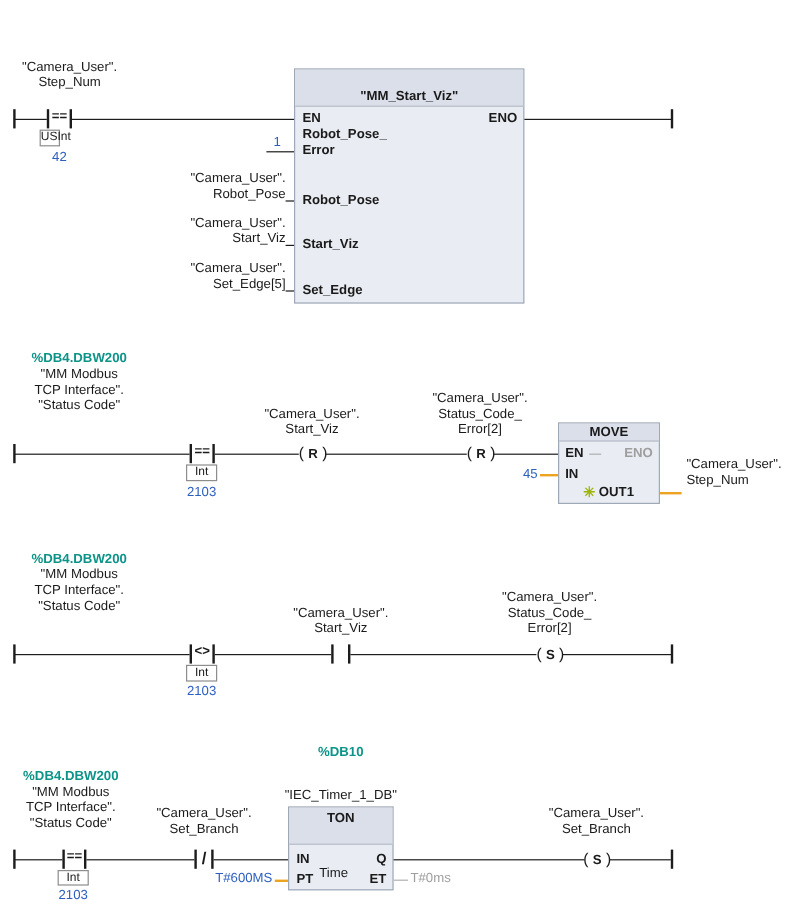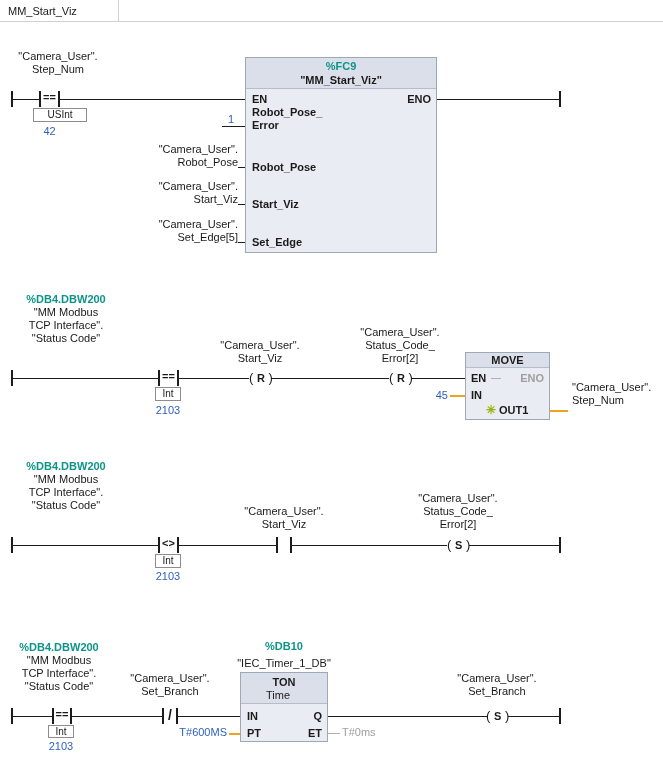--- a/index.html
+++ b/index.html
@@ -27,39 +27,34 @@
   .ncslash::before{content:"/"}
   .topbar{position:absolute;left:0;top:0;width:663px;height:22px;border-bottom:1px solid #d0d0d0;background:#fff}
   .tabdiv{position:absolute;left:118px;top:0;width:1px;height:22px;background:#d0d0d0}
   .star{position:absolute;color:#9cb40a;font-size:12px;line-height:12px;font-weight:bold}
 </style>
 </head>
 <body>
 
 <div id="canvas">
 
-  <div class="topbar">
-    <div class="t" style="left:8px;top:5px">MM_Start_Viz</div>
-    <div class="tabdiv"></div>
-  </div>
 
   <div class="vbar" style="left:11px;top:91px"></div>
   <div class="t tc" style="left:10px;top:50px;width:96px">"Camera_User".</div>
   <div class="t tc" style="left:10px;top:63px;width:96px">Step_Num</div>
   <div class="wire" style="left:12px;top:99px;width:27px"></div>
   <div class="vbar" style="left:39px;top:91px"></div>
   <div class="vbar" style="left:58px;top:91px"></div>
   <div class="t tc b" style="left:38px;top:91px;width:23px">==</div>
-  <div class="typebox" style="left:33px;top:108px;width:54px;height:14px">USInt</div>
+  <div class="typebox" style="left:33px;top:108px;width:17px;height:14px">USInt</div>
   <div class="t tc val" style="left:33px;top:125px;width:33px">42</div>
   <div class="wire" style="left:60px;top:99px;width:185px"></div>
 
   <div class="blk" style="left:245px;top:57px;width:192px;height:196px"></div>
   <div class="blkhdr" style="left:246px;top:58px;width:190px;height:31px"></div>
-  <div class="t tc addr" style="left:246px;top:60px;width:190px">%FC9</div>
   <div class="t tc b" style="left:246px;top:74px;width:190px">"MM_Start_Viz"</div>
   <div class="t b" style="left:252px;top:93px">EN</div>
   <div class="t tr b" style="left:385px;top:93px;width:46px">ENO</div>
   <div class="t b" style="left:252px;top:106px">Robot_Pose_</div>
   <div class="t b" style="left:252px;top:119px">Error</div>
   <div class="t b" style="left:252px;top:161px">Robot_Pose</div>
   <div class="t b" style="left:252px;top:198px">Start_Viz</div>
   <div class="t b" style="left:252px;top:236px">Set_Edge</div>
 
   <div class="t tr val" style="left:210px;top:113px;width:24px">1</div>
@@ -158,26 +153,26 @@
   <div class="t tc val" style="left:42px;top:740px;width:38px">2103</div>
   <div class="wire" style="left:72px;top:716px;width:90px"></div>
 
   <div class="t tc" style="left:125px;top:672px;width:90px">"Camera_User".</div>
   <div class="t tc" style="left:125px;top:685px;width:90px">Set_Branch</div>
   <div class="vbar" style="left:162px;top:708px"></div>
   <div class="vbar" style="left:176px;top:708px"></div>
   <div class="ncslash" style="left:162px;top:707px;width:16px"></div>
   <div class="wire" style="left:178px;top:716px;width:62px"></div>
 
-  <div class="t tc addr" style="left:240px;top:640px;width:88px">%DB10</div>
+  <div class="t tc addr" style="left:240px;top:621px;width:88px">%DB10</div>
   <div class="t tc" style="left:228px;top:657px;width:112px">"IEC_Timer_1_DB"</div>
   <div class="blk" style="left:240px;top:672px;width:88px;height:70px"></div>
   <div class="blkhdr" style="left:241px;top:673px;width:86px;height:31px"></div>
   <div class="t tc b" style="left:241px;top:676px;width:86px">TON</div>
-  <div class="t tc" style="left:241px;top:689px;width:74px">Time</div>
+  <div class="t tc" style="left:241px;top:722px;width:74px">Time</div>
   <div class="t b" style="left:247px;top:710px">IN</div>
   <div class="t b" style="left:247px;top:727px">PT</div>
   <div class="t tr b" style="left:290px;top:710px;width:32px">Q</div>
   <div class="t tr b" style="left:290px;top:727px;width:32px">ET</div>
   <div class="t tr val" style="left:172px;top:726px;width:55px">T#600MS</div>
   <div class="wireo" style="left:229px;top:733px;width:11px"></div>
   <div class="wireg" style="left:328px;top:733px;width:12px"></div>
   <div class="t gry" style="left:342px;top:726px">T#0ms</div>
   <div class="wire" style="left:328px;top:716px;width:159px"></div>
 

